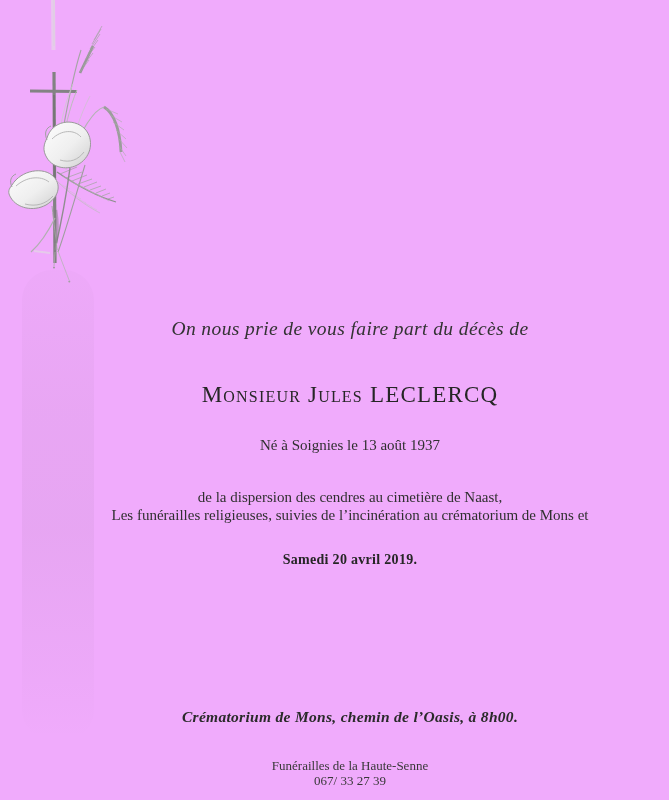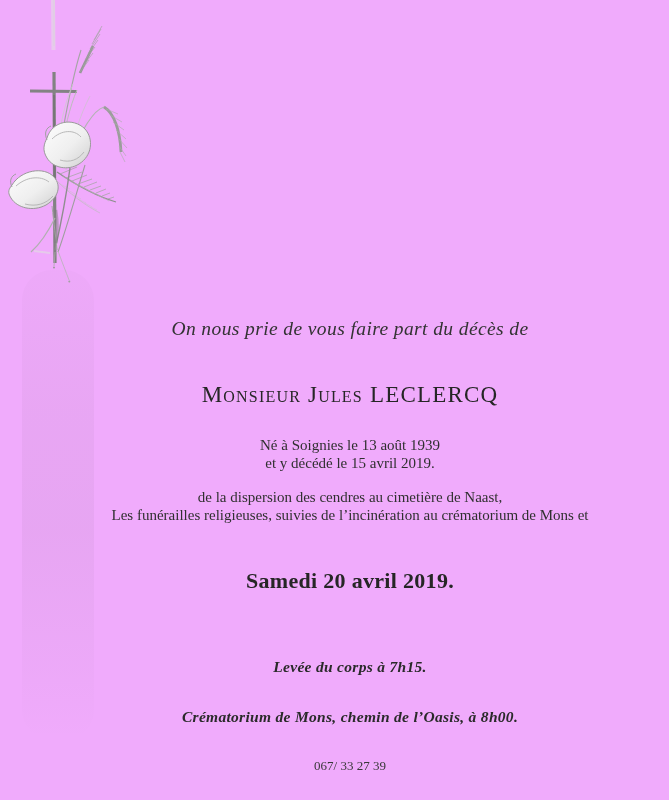--- a/index.html
+++ b/index.html
@@ -74,23 +74,23 @@
     line-height: 17.5px;
     color: #303030;
   }
   .funeral-par {
     top: 488px;
     font-size: 15px;
     line-height: 18px;
     color: #303030;
   }
   .funeral-date {
-    top: 568px;
+    top: 552px;
     font-weight: bold;
-    font-size: 22px;
+    font-size: 14px;
     letter-spacing: 0.3px;
     color: #262626;
     font-family: Liberation Serif, serif;
   }
   .bi-line {
     font-weight: bold;
     font-style: italic;
     font-size: 15.5px;
     letter-spacing: 0.3px;
     color: #2a2a2a;
@@ -185,33 +185,32 @@
       <circle cx="69.3" cy="281.5" r="1" fill="#a2a2a2" stroke="none"></circle>
     </g>
   </svg>
 
   <div class="txt intro">On nous prie de vous faire part du décès de</div>
 
   <div class="txt deceased">Monsieur Jules LECLERCQ</div>
 
 
   <div class="txt birth">
-    <div>Né à Soignies le 13 août 1939</div>
-    <div>et y décédé le 15 avril 2019.</div>
+    <div>Né à Soignies le 13 août 1937</div>
   </div>
 
   <div class="txt funeral-par">
     <div>de la dispersion des cendres au cimetière de Naast,</div>
     <div>Les funérailles religieuses, suivies de l’incinération au crématorium de Mons et</div>
   </div>
 
   <div class="txt funeral-date">Samedi 20 avril 2019.</div>
 
 
-  <div class="txt bi-line levee">Levée du corps à 7h15.</div>
 
   <div class="txt bi-line cremat">Crématorium de Mons, chemin de l’Oasis, à 8h00.</div>
 
   <div class="txt footer">
+    <div>Funérailles de la Haute-Senne</div>
     <div>067/ 33 27 39</div>
   </div>
 
 </div>
 
 </body></html>

